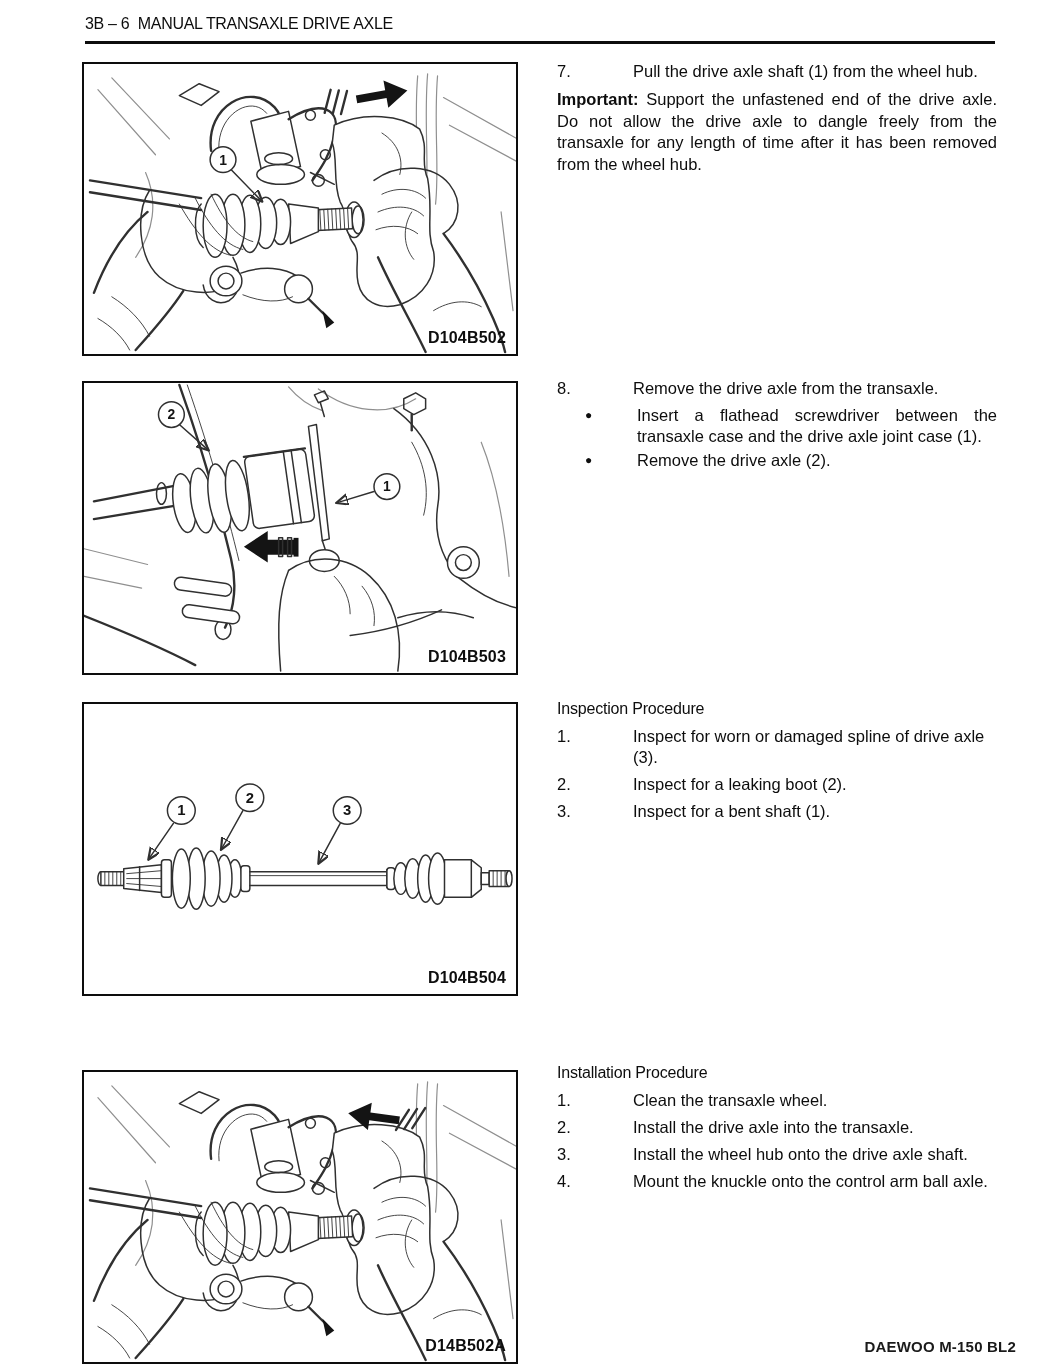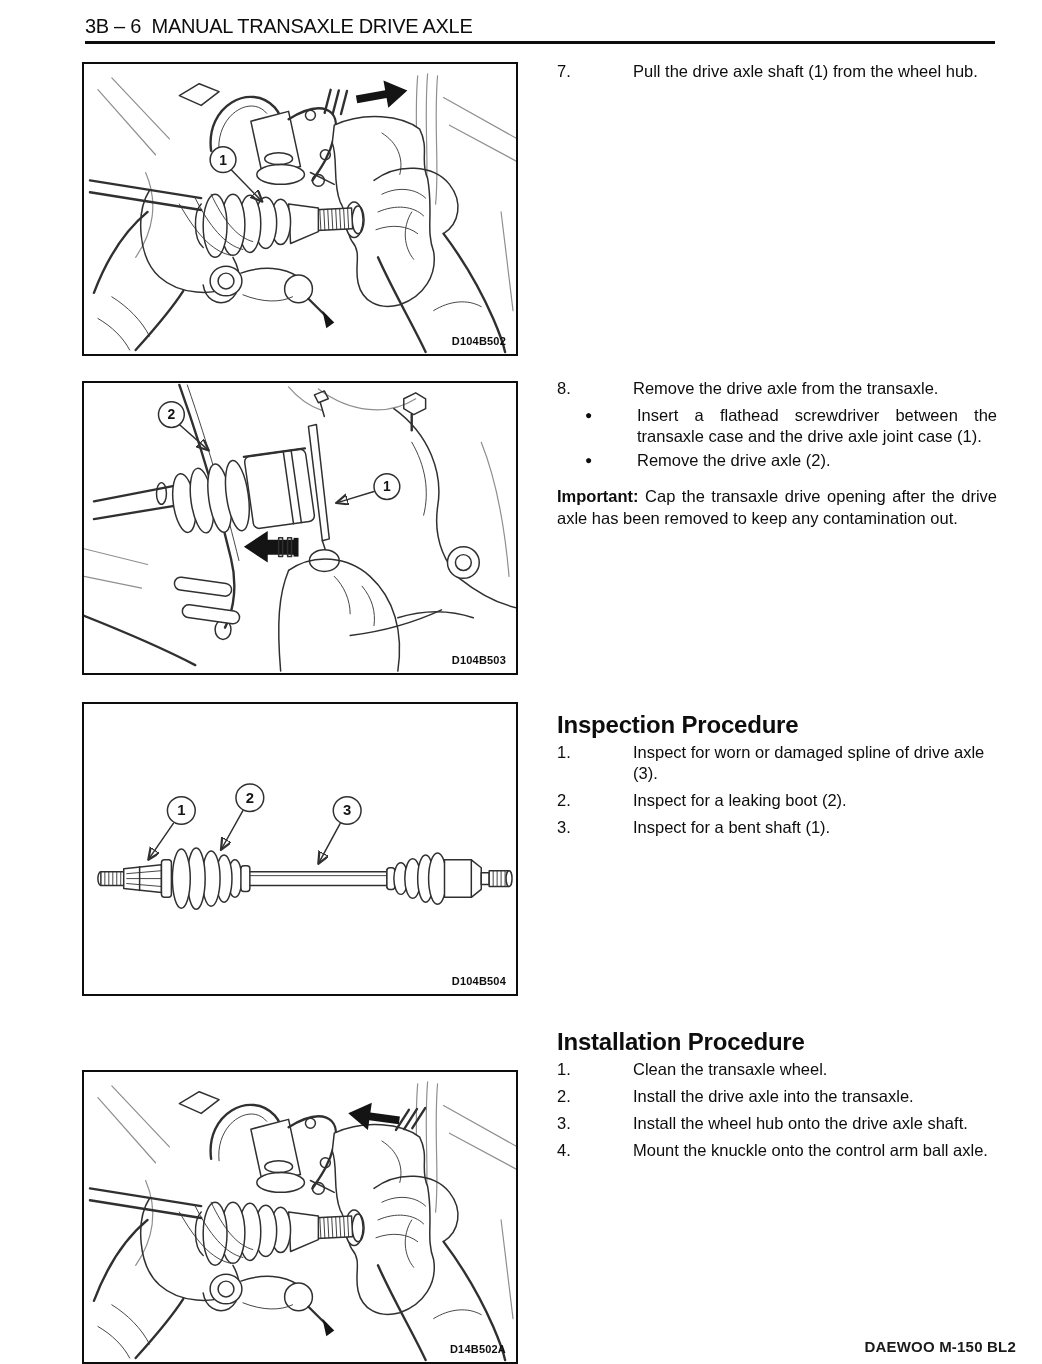--- a/index.html
+++ b/index.html
@@ -1,44 +1,44 @@
 <!DOCTYPE html>
 <html><head>
 <meta charset="utf-8">
 <style>
   html,body{margin:0;padding:0;background:#e8e8e8;}
   .page{position:relative;width:1042px;height:1364px;background:#ffffff;
         font-family:"Liberation Sans",sans-serif;color:#111;overflow:hidden;}
   
-  .hdr-title{position:absolute;left:85px;top:15px;font-size:20px;font-weight:500;
+  .hdr-title{position:absolute;left:85px;top:15px;font-size:16px;font-weight:500;
              letter-spacing:-0.3px;white-space:pre;color:#0d0d0d;}
   .hdr-rule{position:absolute;left:85px;top:41px;width:910px;height:3px;background:#0d0d0d;}
   
   .fig{position:absolute;left:82px;width:436px;height:294px;border:2px solid #0d0d0d;background:#fff;box-sizing:border-box;}
   .fig svg{display:block;width:100%;height:100%;}
   .fig path,.fig circle,.fig ellipse,.fig rect,.fig line{fill:none;stroke:#303030;stroke-width:1.5;stroke-linecap:round;stroke-linejoin:round;}
   .fig .lt{stroke:#8f8f8f;stroke-width:1.2;}
   .fig .w{fill:#fff;}
   .fig .blk{fill:#141414;stroke:none;}
   .fig .thin{stroke-width:0.9;}
   .fig .thick{stroke-width:2.4;}
   .fig text{fill:#141414;stroke:none;font:600 14px "Liberation Sans",sans-serif;text-anchor:middle;}
-  .figlabel{position:absolute;right:10px;bottom:7px;font-size:11px;font-weight:bold;letter-spacing:0.2px;color:#0d0d0d;}
+  .figlabel{position:absolute;right:10px;bottom:7px;font-size:16px;font-weight:bold;letter-spacing:0.2px;color:#0d0d0d;}
   
   .rc{position:absolute;left:557px;width:440px;font-size:16.5px;line-height:21.5px;color:#0d0d0d;}
   .steprow{display:flex;}
   .stepnum{width:28px;flex:0 0 28px;}
   .steptext{flex:1;margin-left:48px;}
   .just{text-align:justify;}
   .implabel{font-weight:bold;}
   .bullets{margin-top:5px;}
   .bullet-row{display:flex;margin-left:28px;margin-top:2px;}
   .bullet-dot{width:20px;flex:0 0 20px;font-size:12px;line-height:21.5px;}
   .bullet-text{flex:1;margin-left:32px;}
-  .sechead{font-size:24px;font-weight:bold;letter-spacing:-0.2px;margin-top:16px;}
+  .sechead{font-size:16px;font-weight:normal;letter-spacing:-0.2px;}
   .olist{margin-top:6px;}
   .olist .steprow{margin-bottom:5.5px;}
   
   .footer{position:absolute;right:26px;top:1338px;font-size:15px;font-weight:bold;letter-spacing:0.2px;color:#1a1a1a;}
 </style>
 </head>
 <body>
 
 <div class="page">
 
@@ -363,62 +363,62 @@
       </g>
     </svg>
     <div class="figlabel">D14B502A</div>
   </div>
 
   <div class="rc steprow" style="top:61px;">
     <span class="stepnum">7.</span>
     <span class="steptext">Pull the drive axle shaft (1) from the wheel hub.</span>
   </div>
 
+  <div class="rc just" style="top:89px;">
+    <span class="implabel">Important:</span>
+    <span>Support the unfastened end of the drive axle. Do not allow the drive axle to dangle freely from the transaxle for any length of time after it has been removed from the wheel hub.</span>
+  </div>
 
   <div class="rc" style="top:378px;">
     <div class="steprow">
       <span class="stepnum">8.</span>
       <span class="steptext">Remove the drive axle from the transaxle.</span>
     </div>
     <div class="bullets">
       <div class="bullet-row">
         <span class="bullet-dot">●</span>
         <span class="bullet-text just">Insert a flathead screwdriver between the transaxle case and the drive axle joint case (1).</span>
       </div>
       <div class="bullet-row">
         <span class="bullet-dot">●</span>
         <span class="bullet-text">Remove the drive axle (2).</span>
       </div>
     </div>
   </div>
 
-  <div class="rc just" style="top:486px;">
-    <span class="implabel">Important:</span>
-    <span>Cap the transaxle drive opening after the drive axle has been removed to keep any contamination out.</span>
-  </div>
 
   <div class="rc" style="top:698px;">
     <div class="sechead">Inspection Procedure</div>
     <div class="olist">
       <div class="steprow">
         <span class="stepnum">1.</span>
         <span class="steptext">Inspect for worn or damaged spline of drive axle (3).</span>
       </div>
       <div class="steprow">
         <span class="stepnum">2.</span>
         <span class="steptext">Inspect for a leaking boot (2).</span>
       </div>
       <div class="steprow">
         <span class="stepnum">3.</span>
         <span class="steptext">Inspect for a bent shaft (1).</span>
       </div>
     </div>
   </div>
 
-  <div class="rc" style="top:1015px;">
+  <div class="rc" style="top:1062px;">
     <div class="sechead">Installation Procedure</div>
     <div class="olist">
       <div class="steprow">
         <span class="stepnum">1.</span>
         <span class="steptext">Clean the transaxle wheel.</span>
       </div>
       <div class="steprow">
         <span class="stepnum">2.</span>
         <span class="steptext">Install the drive axle into the transaxle.</span>
       </div>

